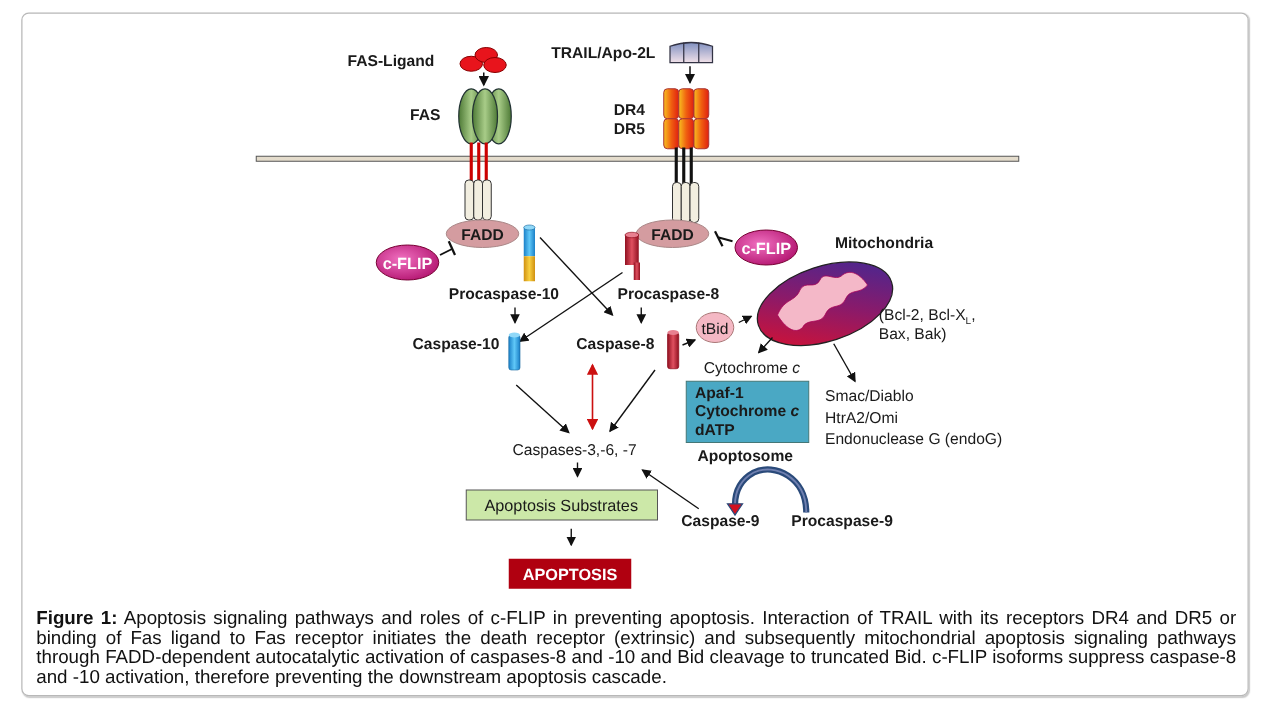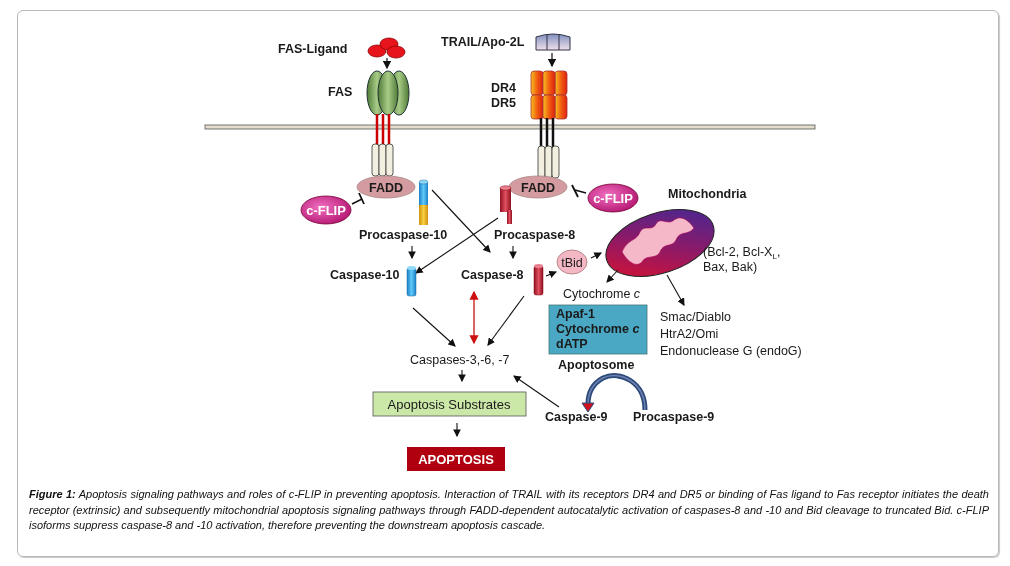--- a/index.html
+++ b/index.html
@@ -1,21 +1,21 @@
 <!DOCTYPE html>
 <html><head>
 <meta charset="utf-8">
 <style>
   html, body { margin:0; padding:0; background:#ffffff; }
   body { width:1010px; height:566px; position:relative; overflow:hidden; font-family:"Liberation Sans", sans-serif; }
   .frame { position:absolute; left:17px; top:10px; width:982px; height:547px; border:1px solid #b8b8b8; border-radius:6px; box-sizing:border-box; box-shadow:1px 1px 1px #c8c8c8; }
   svg.diagram { position:absolute; left:0; top:0; }
   .lbl { font-family:"Liberation Sans", sans-serif; font-size:12.5px; font-weight:bold; fill:#1a1a1a; }
   .lbl-w { font-family:"Liberation Sans", sans-serif; font-size:13px; font-weight:bold; fill:#ffffff; }
-  .caption { position:absolute; left:29px; top:487px; width:960px; font-size:11px; line-height:15.6px; color:#111; text-align:justify;font-style:italic; }
+  .caption { position:absolute; left:29px; top:487px; width:960px; font-size:15px; line-height:15.6px; color:#111; text-align:justify; }
   .caption b { font-weight:bold; }
 </style>
 </head>
 <body>
 
 <div class="frame"></div>
 
 <svg class="diagram" width="1010" height="566" viewBox="0 0 1010 566">
   <defs>
     <marker id="ah" markerWidth="7" markerHeight="7" refX="6" refY="3.5" orient="auto">

